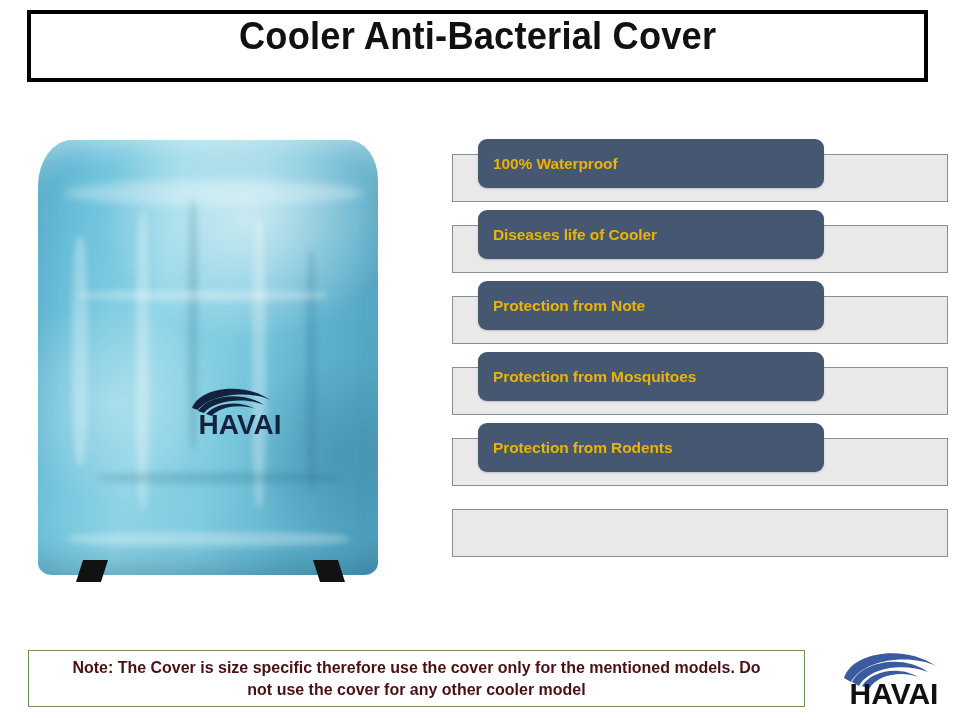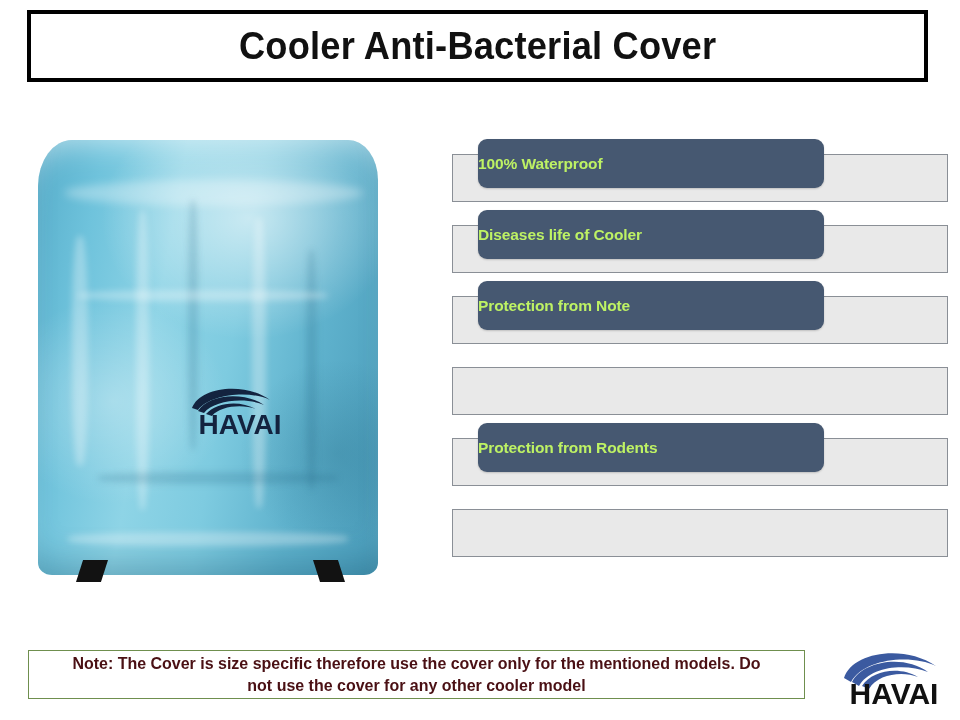--- a/index.html
+++ b/index.html
@@ -19,21 +19,20 @@
   #title-box {
     position: absolute;
     left: 27px;
     top: 10px;
     width: 901px;
     height: 72px;
     border: 4px solid #000000;
     box-sizing: border-box;
     background: #ffffff;
     display: flex;
-    align-items: center;
     justify-content: center;
   }
   #title-text {
     font-family: "Liberation Sans Narrow", "Liberation Sans", sans-serif;
     font-size: 39px;
     font-weight: 700;
     color: #111111;
     letter-spacing: 0.2px;
     transform: scaleX(0.93);
     white-space: nowrap;
@@ -128,35 +127,35 @@
     width: 346px;
     height: 49px;
     background: #46587180;
     background: #465871;
     border-radius: 9px;
     display: flex;
     align-items: center;
     box-shadow: 0 1px 2px rgba(0,0,0,0.18);
   }
   .feature-label {
-    color: #bef264;
+    color: #eab308;
     font-size: 15.5px;
     font-weight: 700;
-    padding-left: 0;
+    padding-left: 15px;
     letter-spacing: -0.1px;
     white-space: nowrap;
   }
 
   
   #note-box {
     position: absolute;
     left: 28px;
     top: 650px;
     width: 777px;
-    height: 49px;
+    height: 57px;
     border: 1px solid #6f8f4e;
     box-sizing: border-box;
     background: #ffffff;
     display: flex;
     align-items: center;
     justify-content: center;
     padding: 0 10px;
   }
   #note-text {
     font-family: "Liberation Sans Narrow", "Liberation Sans", sans-serif;
@@ -230,20 +229,23 @@
 
   <div class="feature-row">
     <div class="feature-track"></div>
     <div class="feature-chip">
       <span class="feature-label">Protection from Note</span>
     </div>
   </div>
 
   <div class="feature-row">
     <div class="feature-track"></div>
+    <div class="feature-chip">
+      <span class="feature-label">Protection from Mosquitoes</span>
+    </div>
   </div>
 
   <div class="feature-row">
     <div class="feature-track"></div>
     <div class="feature-chip">
       <span class="feature-label">Protection from Rodents</span>
     </div>
   </div>
 
   <div class="feature-row">

